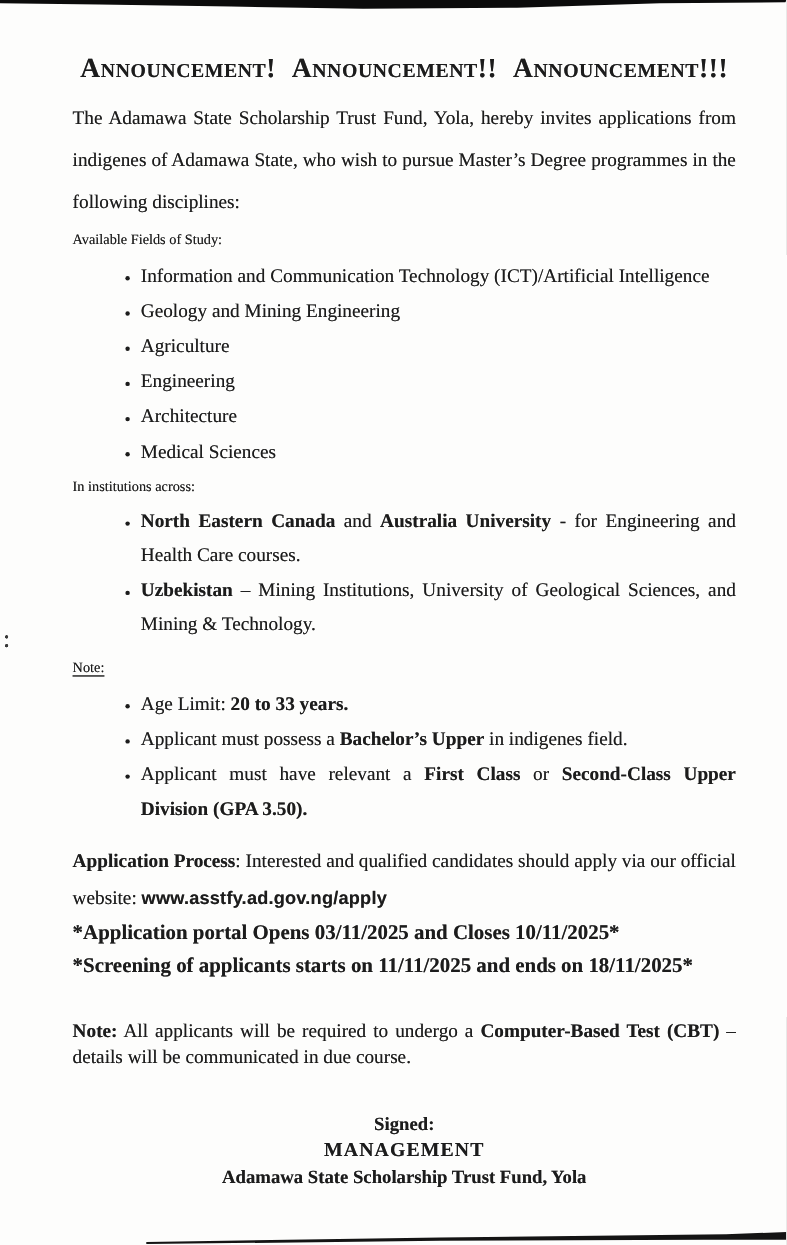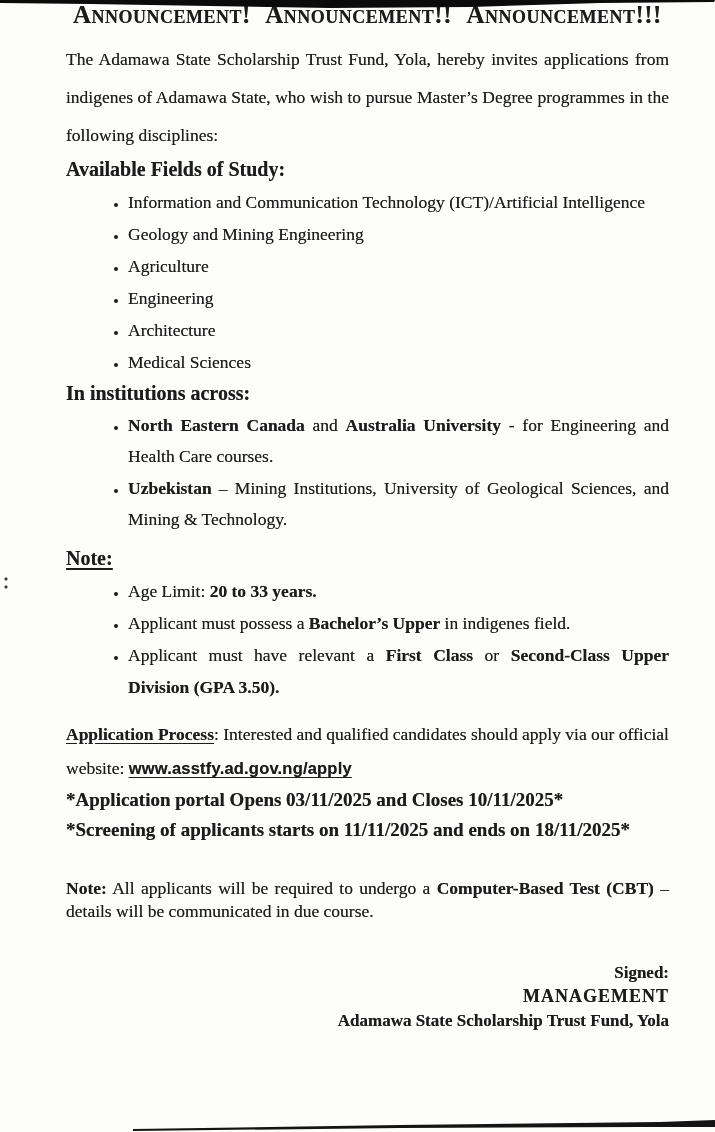--- a/index.html
+++ b/index.html
@@ -10,41 +10,41 @@
     background:#fdfdfc;
     box-sizing:border-box;
     padding:0 46px 0 66px;
     overflow:hidden;
     font-family:"Liberation Serif","DejaVu Serif",serif;
     color:#1c1c1c;
     text-shadow:0 0 .6px rgba(30,30,30,.65);
   }
   .just{text-align:justify;}
   h1.doc-title{
-    margin:0;
+    margin:0;padding-top:48px;
     text-align:center;
     font-size:25px;line-height:30px;
     font-weight:bold;
     font-variant:small-caps;
     letter-spacing:.5px;word-spacing:9px;
     white-space:nowrap;
   }
   p.intro{margin:10px 0 0;font-size:17.5px;line-height:38px;}
-  h2.sec{margin:0;font-size:20px;line-height:31px;font-weight:bold;}
+  h2.sec{margin:0;font-size:13px;line-height:31px;font-weight:normal;}
   h2.underlined{margin-top:8px;text-decoration:underline;text-underline-offset:3px;}
   ul.doc-list{margin:1px 0 0;padding-left:62px;list-style:disc outside;}
   ul.doc-list li{font-size:17.5px;line-height:32px;}
   ul.doc-list li::marker{font-size:12px;}
   ul.insts li{line-height:31px;margin-bottom:1px;}
   p.app{margin:14px 0 0;font-size:17.5px;line-height:34px;}
-  .u{text-decoration:underline;text-underline-offset:3px;margin-top:17px;}
+  .u{text-underline-offset:3px;margin-top:17px;}
   .url{font-family:"Liberation Sans","DejaVu Sans",sans-serif;font-size:16.5px;letter-spacing:.2px;}
   p.stars{margin:0;font-weight:bold;font-size:19px;line-height:30px;}
   p.cbt{margin:32px 0 16px;font-size:17.5px;line-height:23px;}
-  .sig{margin-top:38px;text-align:right;font-weight:bold;}
+  .sig{margin-top:38px;text-align:center;font-weight:bold;}
   .sig .line1{font-size:17px;line-height:23px;}
   .sig .line2{font-size:18px;line-height:25px;letter-spacing:1px;}
   .sig .line3{font-size:17px;line-height:23px;}
   .scan-top{position:absolute;top:0;left:0;}
   .scan-bottom{position:absolute;bottom:0;left:0;}
   .smudge{
     position:absolute;left:4px;top:576px;width:4px;height:14px;
     background:
       radial-gradient(circle at 2px 3px,#3a3a3a 1.3px,transparent 1.8px),
       radial-gradient(circle at 2px 11px,#3a3a3a 1.3px,transparent 1.8px);

